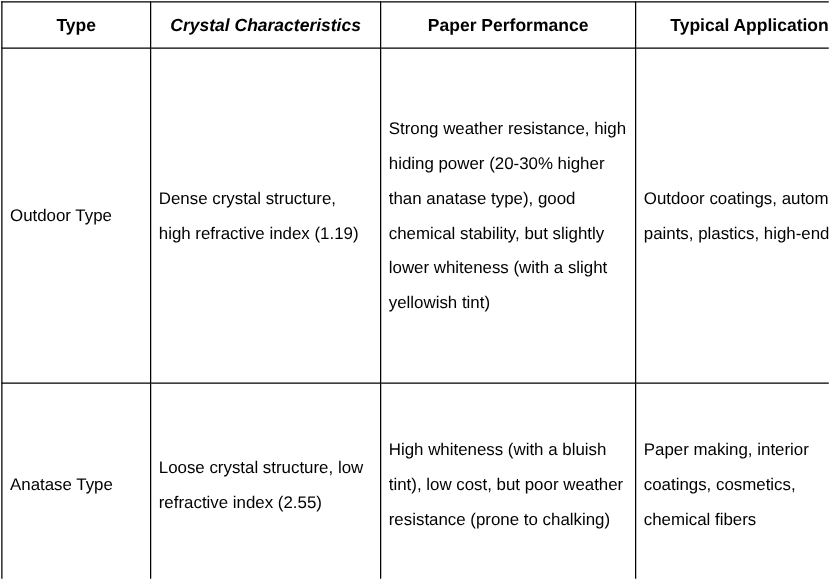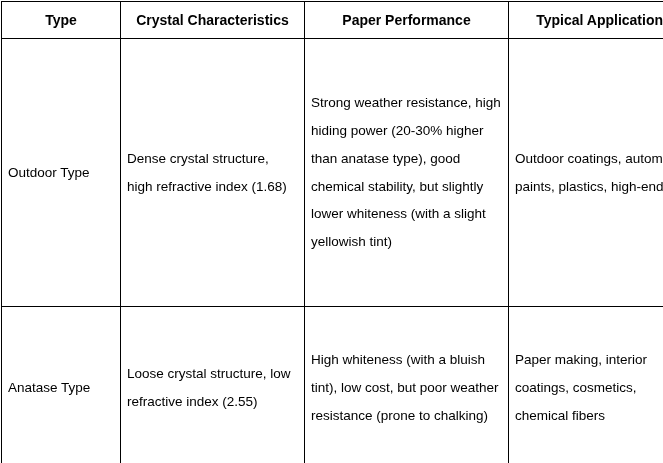--- a/index.html
+++ b/index.html
@@ -40,21 +40,21 @@
     font-weight: bold;
     height: 30px;
     padding: 3px 4px;
     line-height: 1.3;
     font-size: 14px;
   }
   table.data-table tbody td {
     text-align: left;
   }
   .col-type { width: 110px; }
-  .col-crystal { width: 175px; }
+  .col-crystal { width: 175px; font-style: italic; }
   .col-core { width: 195px; }
   .col-apps { width: 181px; }
   .row-rutile { height: 268px; }
   .row-anatase { height: 163px; }
   td.cell-text {
     white-space: normal;
   }
 </style>
 </head>
 <body>
@@ -65,21 +65,21 @@
       <tr>
         <th class="col-type">Type</th>
         <th class="col-crystal">Crystal Characteristics</th>
         <th class="col-core">Paper Performance</th>
         <th class="col-apps">Typical Applications</th>
       </tr>
     </thead>
     <tbody>
       <tr class="row-rutile">
         <td class="cell-text">Outdoor Type</td>
-        <td class="cell-text">Dense crystal structure, high refractive index (1.68)</td>
+        <td class="cell-text">Dense crystal structure, high refractive index (1.19)</td>
         <td class="cell-text">Strong weather resistance, high hiding power (20-30% higher than anatase type), good chemical stability, but slightly lower whiteness (with a slight yellowish tint)</td>
         <td class="cell-text">Outdoor coatings, automotive paints, plastics, high-end inks</td>
       </tr>
       <tr class="row-anatase">
         <td class="cell-text">Anatase Type</td>
         <td class="cell-text">Loose crystal structure, low refractive index (2.55)</td>
         <td class="cell-text">High whiteness (with a bluish tint), low cost, but poor weather resistance (prone to chalking)</td>
         <td class="cell-text">Paper making, interior coatings, cosmetics, chemical fibers</td>
       </tr>
     </tbody>

